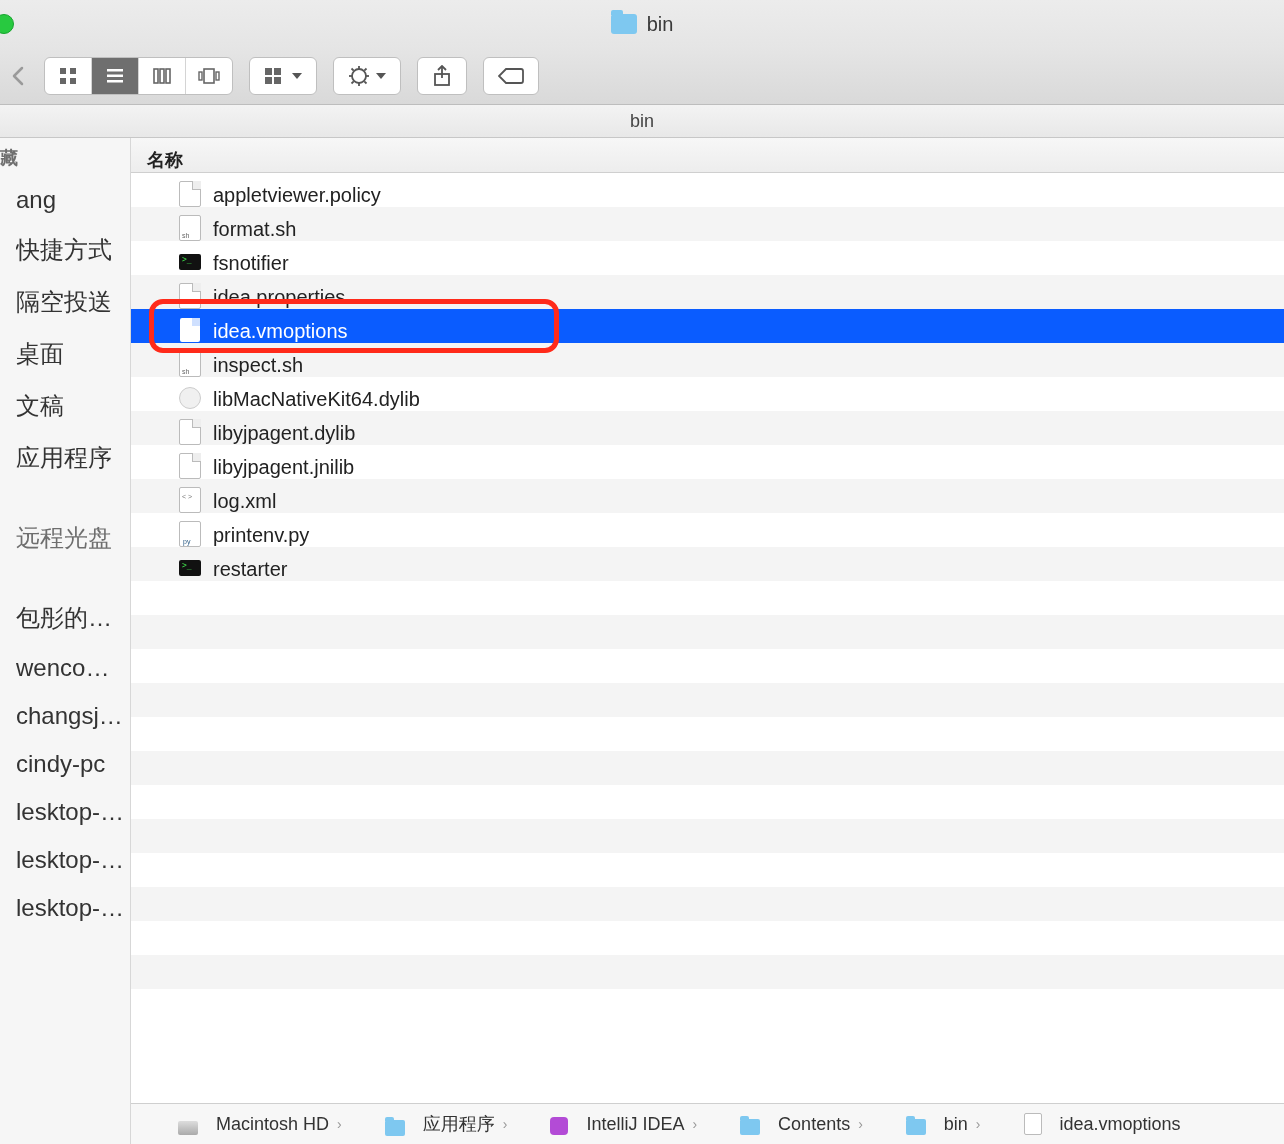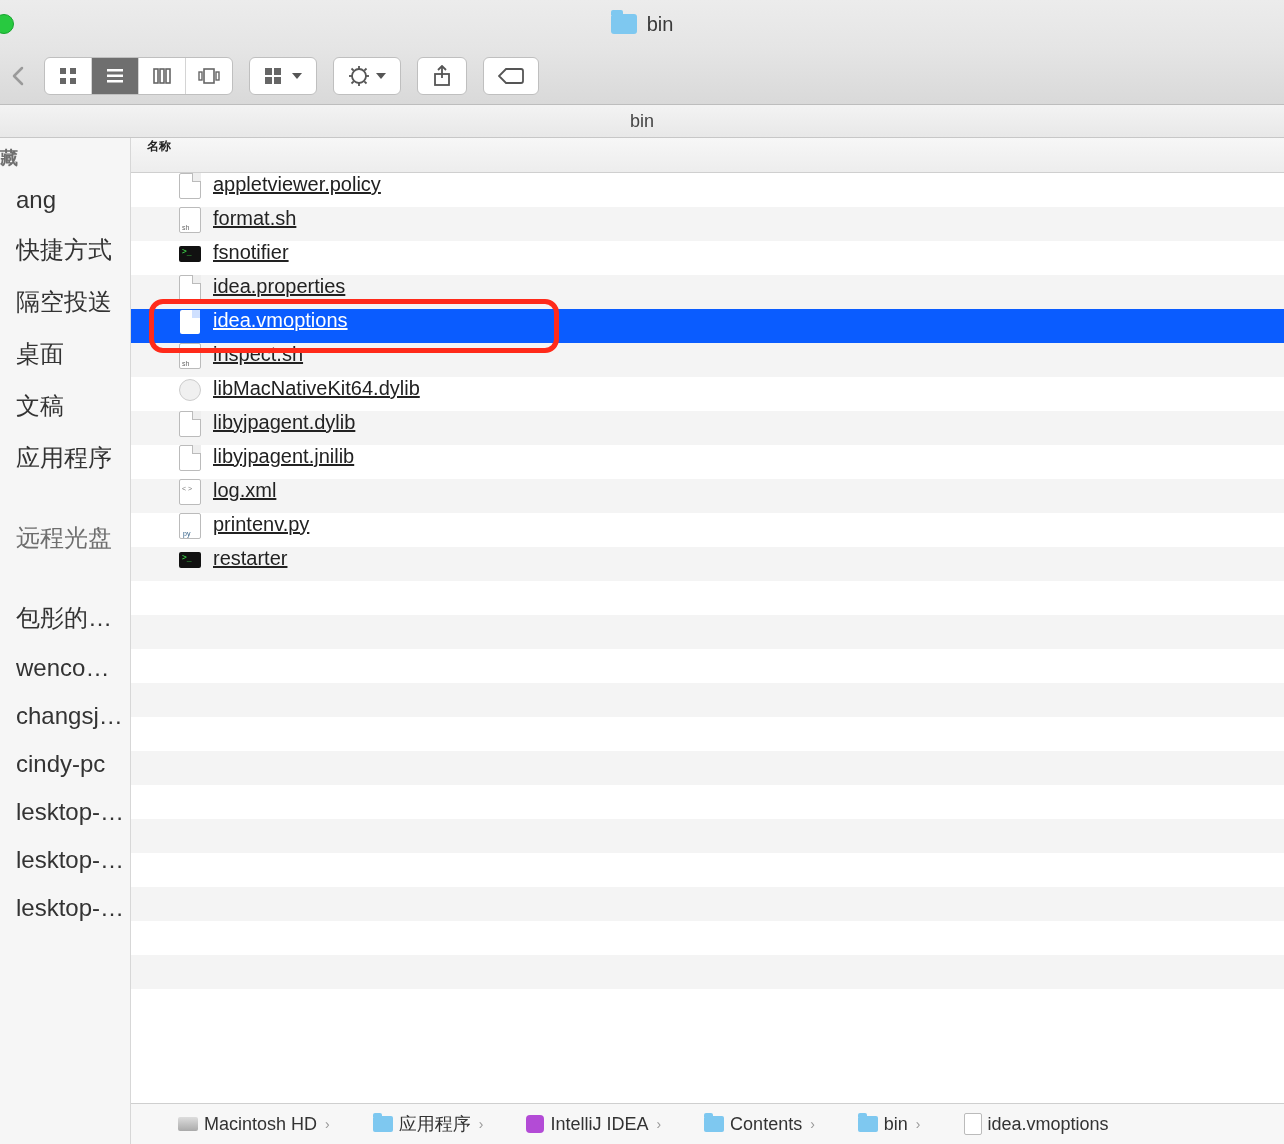--- a/index.html
+++ b/index.html
@@ -156,41 +156,40 @@
     display: flex;
     flex-direction: column;
     min-width: 0;
     background: #fff;
   }
   .col-header {
     height: 34px;
     background: linear-gradient(#f7f7f7, #ededed);
     border-bottom: 1px solid #cfcfcf;
     display: flex;
-    align-items: flex-start;
+    align-items: flex-end;
     padding-left: 16px;
-    font-size: 12px;
+    font-size: 18px;
     font-weight: 600;
     color: #222;
   }
   .file-list {
     flex: 1 1 auto;
     overflow: auto;
     position: relative;
   }
   .row {
     height: 34px;
     display: flex;
-    align-items: flex-start;
+    align-items: flex-end;
     gap: 12px;
     padding-left: 48px;
     font-size: 20px;
     color: #222;
     position: relative;
-    text-decoration: underline;
   }
   .row:nth-child(odd) { background: #fff; }
   .row:nth-child(even) { background: #f4f4f4; }
   .row.selected {
     background: #0a5cff !important;
     color: #fff;
   }
   .row .file-icon {
     width: 22px; height: 26px;
     flex: 0 0 auto;
@@ -263,21 +262,21 @@
     font-size: 18px;
     color: #333;
     overflow: hidden;
     white-space: nowrap;
   }
   .pathbar .chev {
     color: #999;
     font-size: 14px;
   }
   .pathbar .pb-item {
-    display: flex; align-items: center; gap: 6px;
+    display: flex; align-items: flex-end; gap: 18px;
     cursor: pointer;
     padding-left: 35px;
   }
   .pb-icon {
     width: 20px; height: 16px; border-radius: 2px;
   }
   .pb-disk { background: linear-gradient(#ddd,#aaa); width: 20px; height: 14px; border-radius: 2px; }
   .pb-folder { background: #7ec8f0; position: relative; }
   .pb-folder::before { content:""; position:absolute; top:-3px; left:0; width:9px; height:4px; background:#7ec8f0; border-radius:2px 2px 0 0; }
   .pb-app { background: #b34bd6; width: 18px; height: 18px; border-radius: 4px; }

